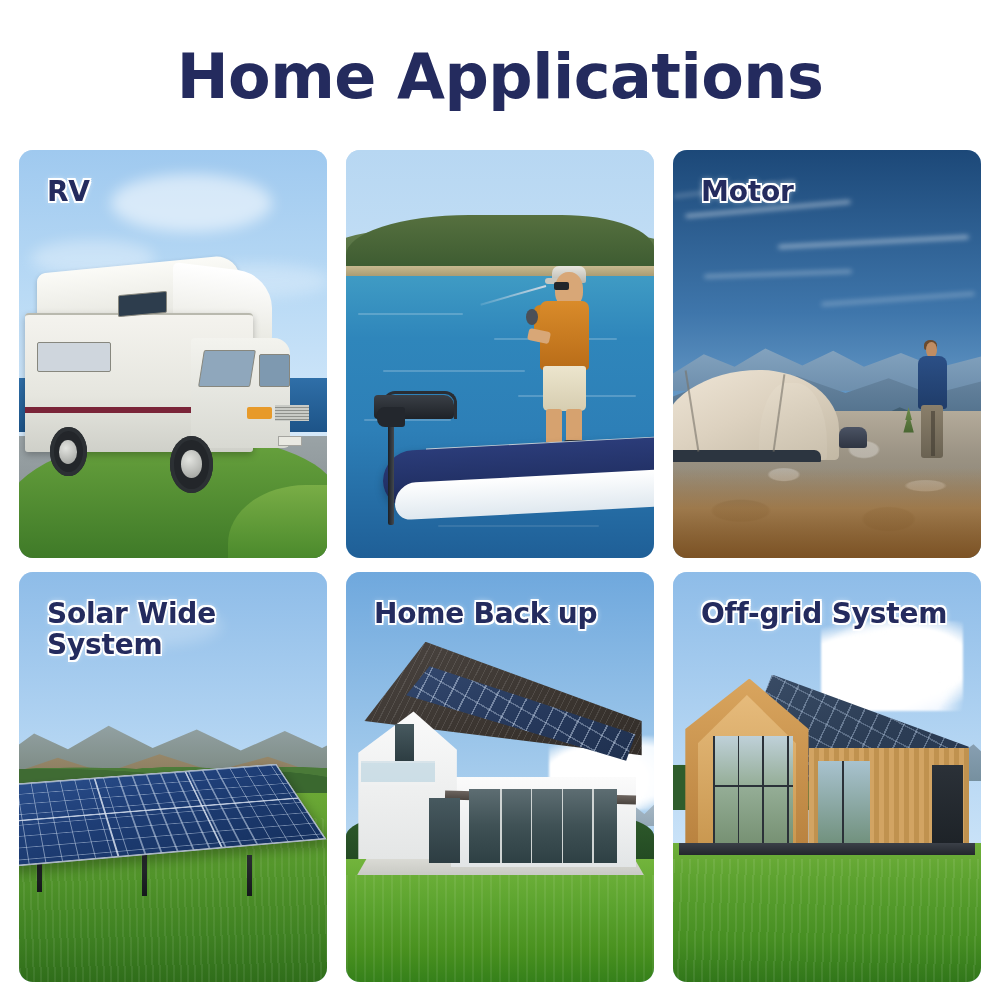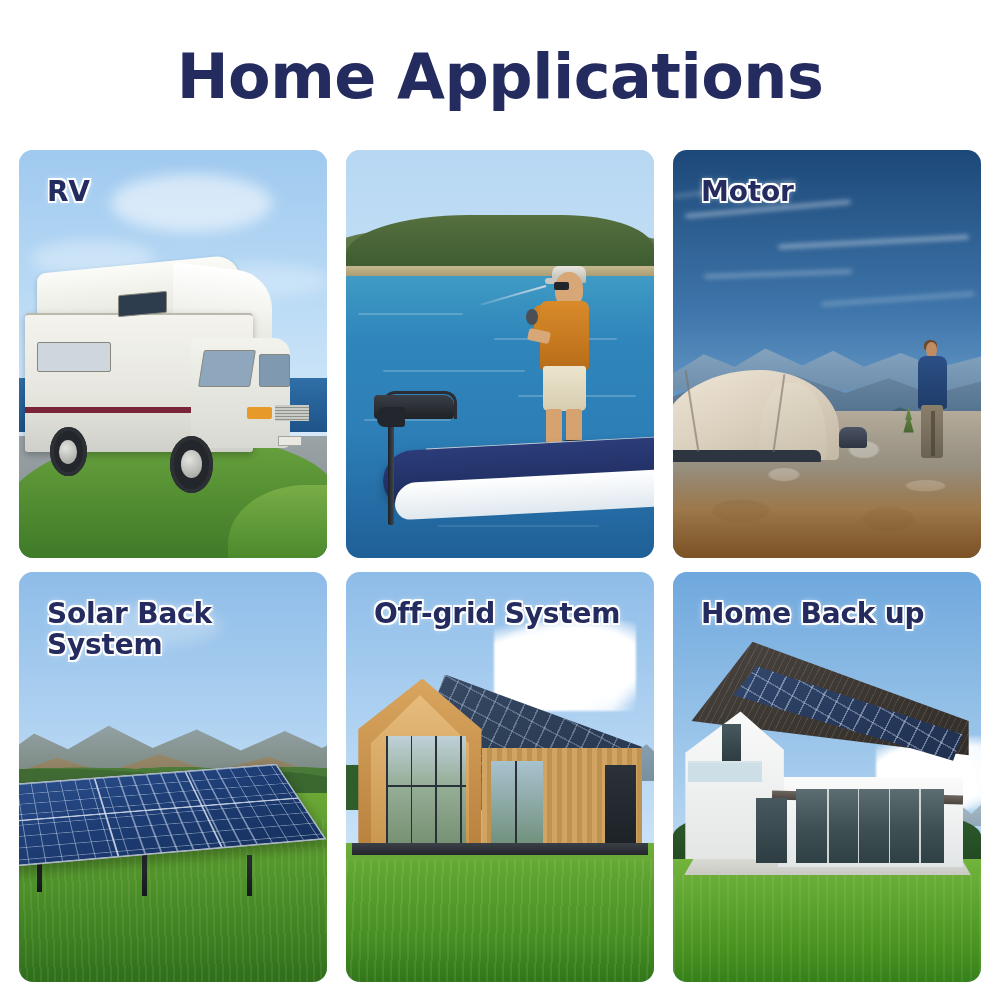--- a/index.html
+++ b/index.html
@@ -477,49 +477,22 @@
         <div class="frame-leg" style="left:6%;top:66%;width:5px;height:12%;"></div>
         <div class="frame-leg" style="left:40%;top:68%;width:5px;height:11%;"></div>
         <div class="frame-leg" style="left:74%;top:69%;width:5px;height:10%;"></div>
         <div class="array">
           <div class="cells"></div>
           <div class="seam" style="left:0;top:48%;width:100%;height:2px;"></div>
           <div class="seam" style="left:33%;top:0;width:2px;height:100%;"></div>
           <div class="seam" style="left:66%;top:0;width:2px;height:100%;"></div>
         </div>
       </div>
-      <div class="card-label">Solar Back
+      <div class="card-label">Solar Wide
 System</div>
-    </div>
-
-    <div class="card c5">
-      <div class="scene">
-        <div class="sky-d"></div>
-        <div class="cloud-big"></div>
-        <div class="mtn"></div>
-        <div class="forest"></div>
-        <div class="lawn"></div>
-        <div class="lawn-tex"></div>
-        <div class="roof"></div>
-        <div class="roof-cells"></div>
-        <div class="wall"></div>
-        <div class="gable"></div>
-        <div class="gable-in"></div>
-        <div class="glass"></div>
-        <div class="mull" style="left:13%;top:40%;width:1.6px;height:27%;"></div>
-        <div class="mull" style="left:21%;top:40%;width:1.6px;height:27%;"></div>
-        <div class="mull" style="left:29%;top:40%;width:1.6px;height:27%;"></div>
-        <div class="mull" style="left:37%;top:40%;width:1.6px;height:27%;"></div>
-        <div class="mull" style="left:13%;top:52%;width:26%;height:1.6px;"></div>
-        <div class="door"></div>
-        <div class="mull" style="left:55%;top:46%;width:1.6px;height:21%;"></div>
-        <div class="door2"></div>
-        <div class="base"></div>
-      </div>
-      <div class="card-label">Off-grid System</div>
     </div>
 
     <div class="card c6">
       <div class="scene">
         <div class="sky-d" style="background:linear-gradient(180deg,#6fa8dd 0%,#9cc6ea 42%,#c6e0f6 78%,#dcecfb 100%);"></div>
         <div class="cloud6"></div>
         <div class="mtn6"></div>
         <div class="hedge"></div>
         <div class="lawn2"></div>
         <div class="lawn-tex"></div>
@@ -536,14 +509,41 @@
         <div class="glassbay"></div>
         <div class="bay-mull" style="left:50%;"></div>
         <div class="bay-mull" style="left:60%;"></div>
         <div class="bay-mull" style="left:70%;"></div>
         <div class="bay-mull" style="left:80%;"></div>
         <div class="win6" style="left:27%;top:55%;width:10%;height:16%;"></div>
       </div>
       <div class="card-label">Home Back up</div>
     </div>
 
+    <div class="card c5">
+      <div class="scene">
+        <div class="sky-d"></div>
+        <div class="cloud-big"></div>
+        <div class="mtn"></div>
+        <div class="forest"></div>
+        <div class="lawn"></div>
+        <div class="lawn-tex"></div>
+        <div class="roof"></div>
+        <div class="roof-cells"></div>
+        <div class="wall"></div>
+        <div class="gable"></div>
+        <div class="gable-in"></div>
+        <div class="glass"></div>
+        <div class="mull" style="left:13%;top:40%;width:1.6px;height:27%;"></div>
+        <div class="mull" style="left:21%;top:40%;width:1.6px;height:27%;"></div>
+        <div class="mull" style="left:29%;top:40%;width:1.6px;height:27%;"></div>
+        <div class="mull" style="left:37%;top:40%;width:1.6px;height:27%;"></div>
+        <div class="mull" style="left:13%;top:52%;width:26%;height:1.6px;"></div>
+        <div class="door"></div>
+        <div class="mull" style="left:55%;top:46%;width:1.6px;height:21%;"></div>
+        <div class="door2"></div>
+        <div class="base"></div>
+      </div>
+      <div class="card-label">Off-grid System</div>
+    </div>
+
   </div>
 </div>
 
 </body></html>

